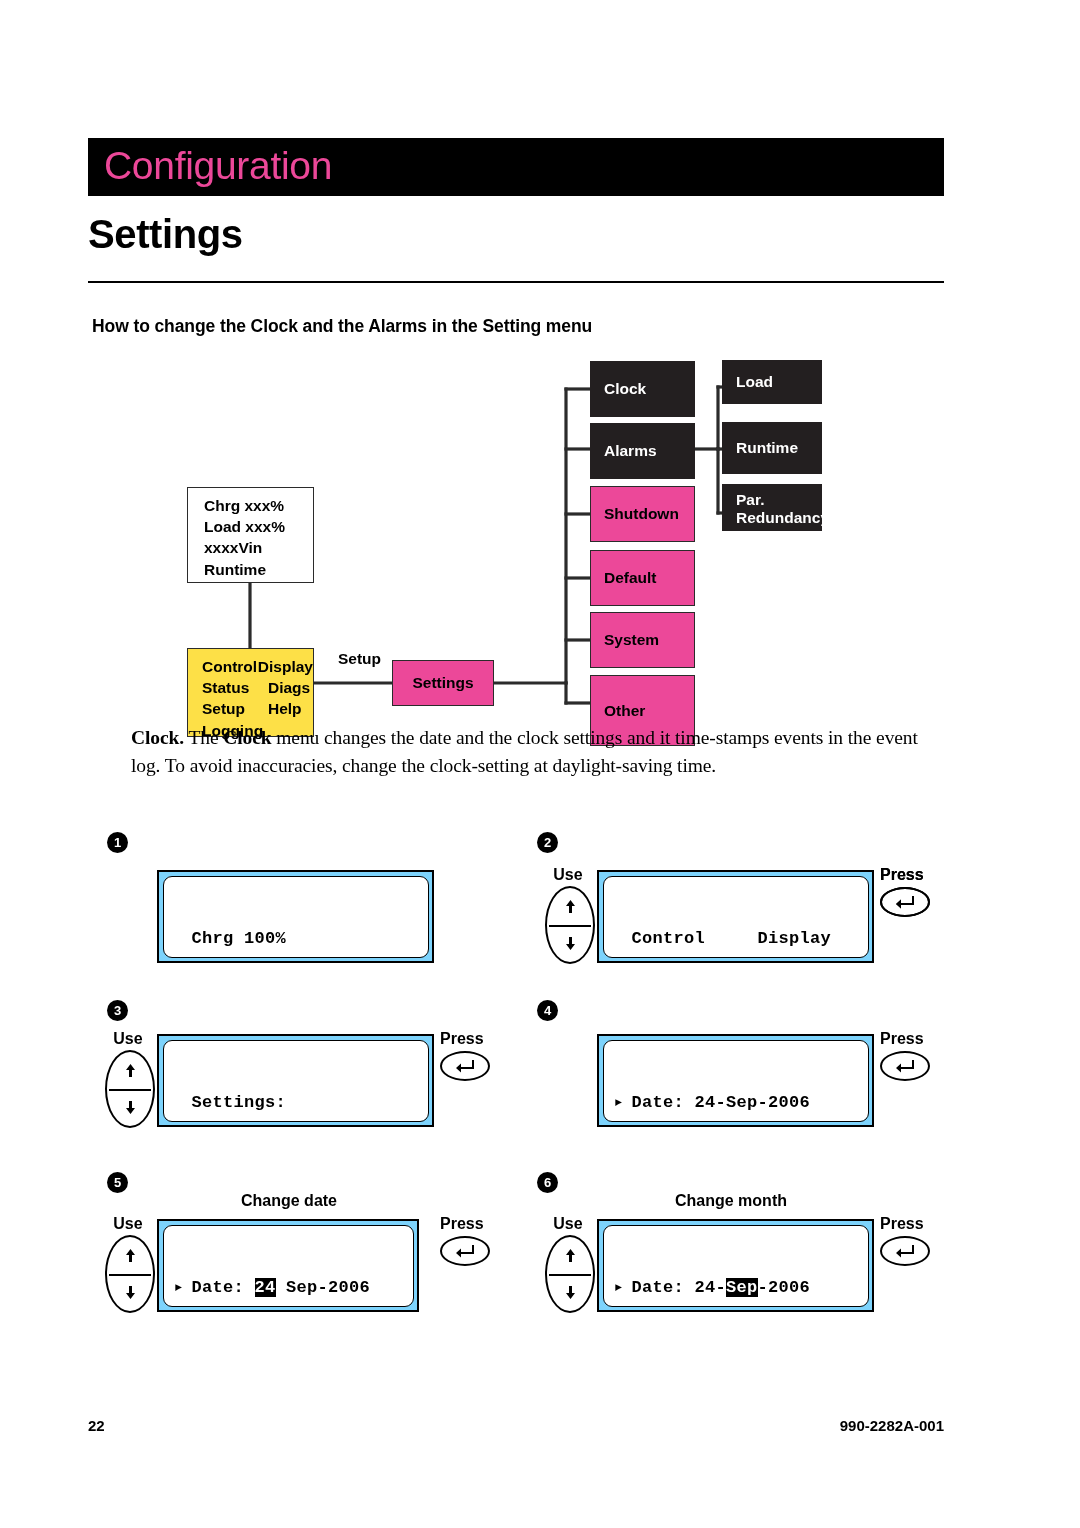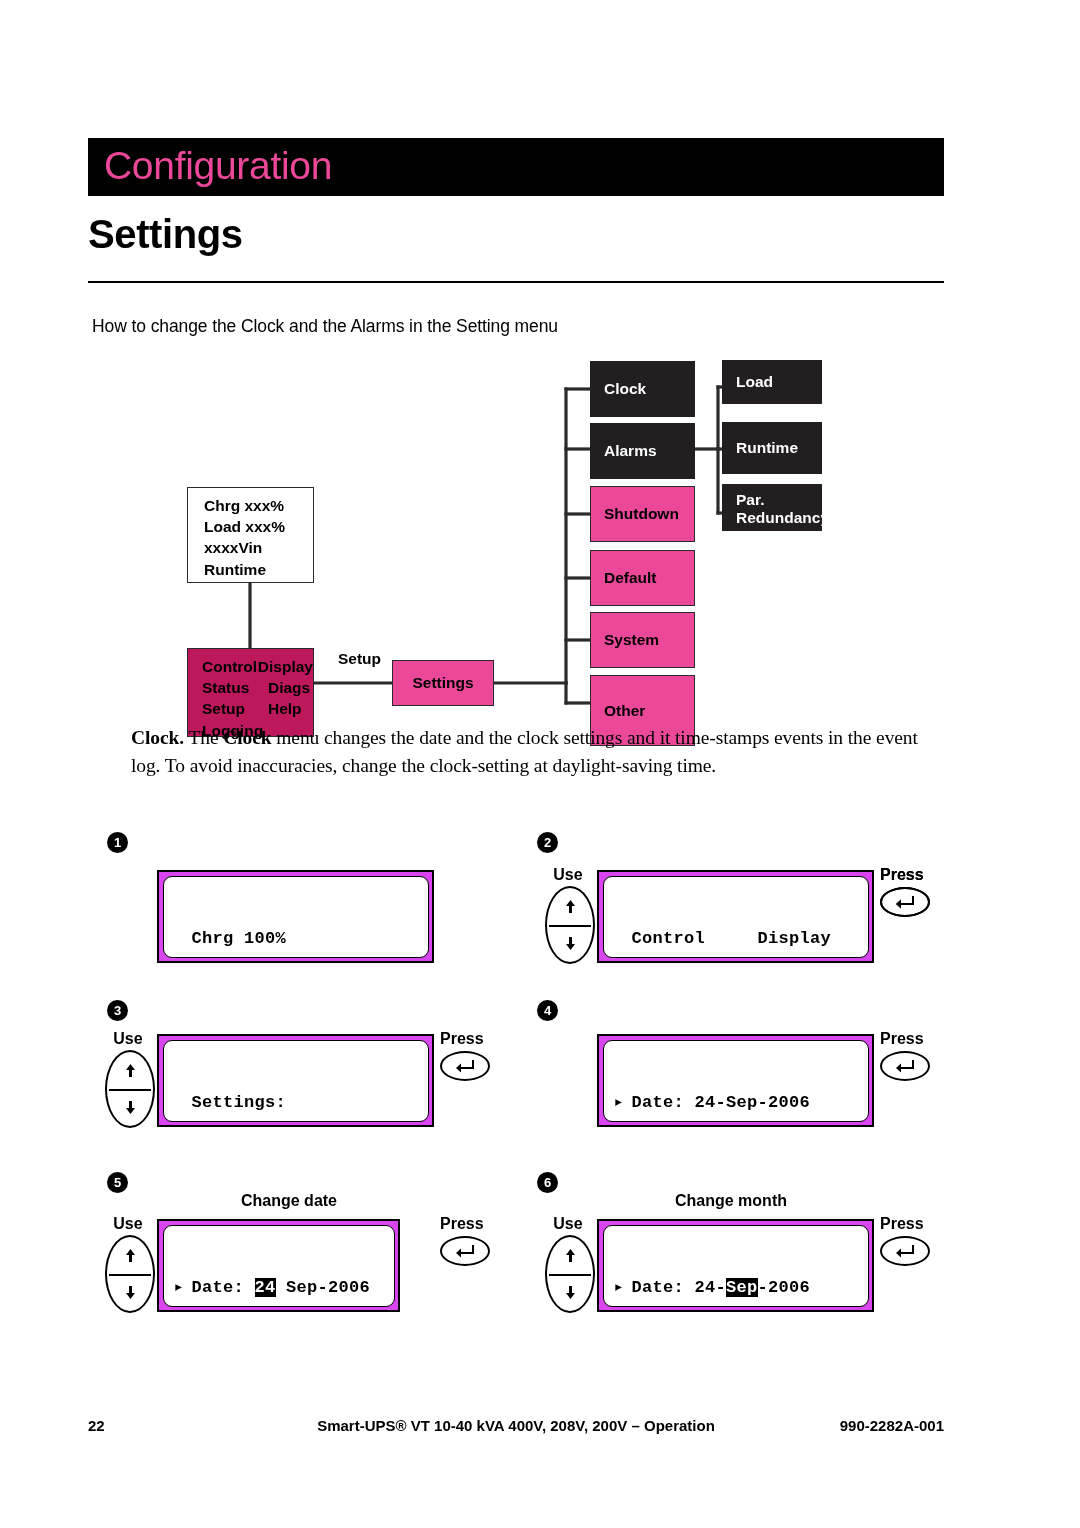--- a/index.html
+++ b/index.html
@@ -50,21 +50,21 @@
     top: 281px;
     width: 856px;
     height: 0;
     border-top: 2px solid #000000;
   }
   .subhead {
     position: absolute;
     left: 92px;
     top: 316px;
     font-size: 17.5px;
-    font-weight: normal;
+    font-weight: bold;
     letter-spacing: -0.1px;
   }
 
   
   #menu-map {
     position: absolute;
     left: 0;
     top: 0;
     width: 1080px;
     height: 1528px;
@@ -98,21 +98,21 @@
     background: #ffffff;
     padding: 7px 0 8px 16px;
     font-size: 15.5px;
     font-weight: bold;
     line-height: 1.37;
   }
   .mcols {
     position: absolute;
     box-sizing: border-box;
     border: 1.6px solid #2b2b2b;
-    background: #be185d;
+    background: #fde047;
     padding: 7px 0 17px 14px;
     font-size: 15.5px;
     font-weight: bold;
     line-height: 1.37;
   }
   .mcols .row { display: flex; }
   .mcols .c1 { width: 66px; }
   .edge-label {
     position: absolute;
     font-size: 15.5px;
@@ -150,21 +150,21 @@
     font-size: 16px;
     font-weight: bold;
     white-space: nowrap;
   }
 
   
   .lcd {
     position: absolute;
     box-sizing: border-box;
     border: 2.5px solid #000000;
-    background: #d946ef;
+    background: #7dd3fc;
     padding: 3.5px;
   }
   .lcd-inner {
     box-sizing: border-box;
     width: 100%;
     height: 100%;
     border: 1.8px solid #000000;
     border-radius: 9px;
     background: #ffffff;
     padding: 7px 0 0 0;
@@ -473,21 +473,21 @@
         <path d="M6.5 1 L11 7 L8 7 L8 14 L5 14 L5 7 L2 7 Z" fill="#000"></path>
       </svg>
     </div>
     <div class="half bot">
       <svg width="13" height="15" viewBox="0 0 13 15">
         <path d="M6.5 14 L11 8 L8 8 L8 1 L5 1 L5 8 L2 8 Z" fill="#000"></path>
       </svg>
     </div>
   </div>
 </div>
-<div class="lcd" style="left:157px; top:1219px; width:243px; height:93px;">
+<div class="lcd" style="left:157px; top:1219px; width:262px; height:93px;">
   <div class="lcd-inner">
     <span class="lcd-line"><span class="ar">▸</span><span>Date: </span><span class="hl">24</span><span> Sep-2006</span></span>
     
     
     
   </div>
 </div>
 <div class="press-ctl" style="left:440px; top:1215px;">
   <div class="cap">Press</div>
   <div class="enter-oval">
@@ -527,15 +527,14 @@
   <div class="cap">Press</div>
   <div class="enter-oval">
     <svg width="20" height="14" viewBox="0 0 20 14">
       <path d="M17 1 L17 8 L6 8 L6 4.5 L1 9 L6 13.5 L6 10 L19 10 L19 1 Z" fill="#000"></path>
     </svg>
   </div>
 </div>
 
 <div class="footer">
   <span class="pg">22</span>
-  <span class="mid">Smart-UPS® VT 10-40 kVA 400V, 208V, 200V – Operation</span>
   <span class="doc">990-2282A-001</span>
 </div>
 
 </body></html>

